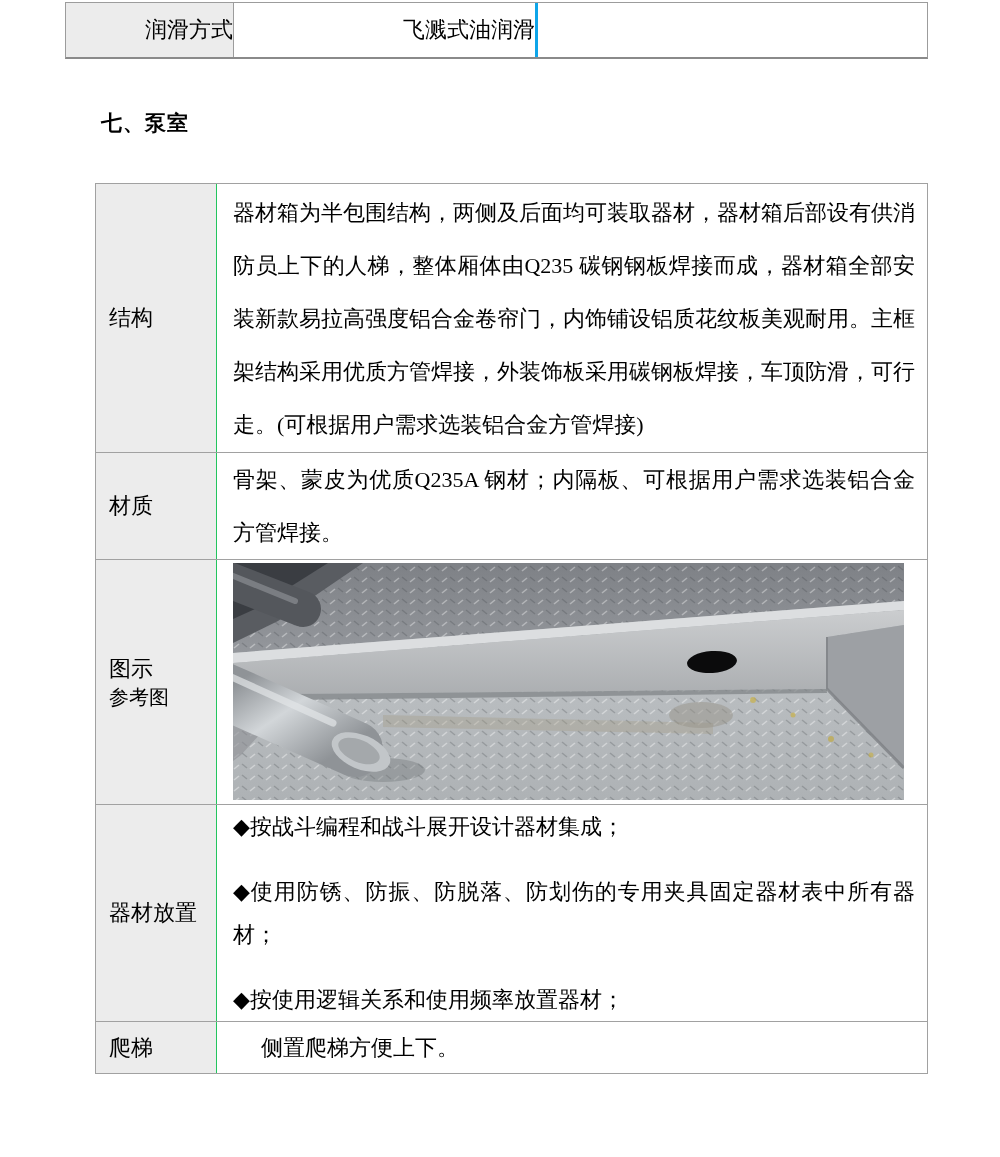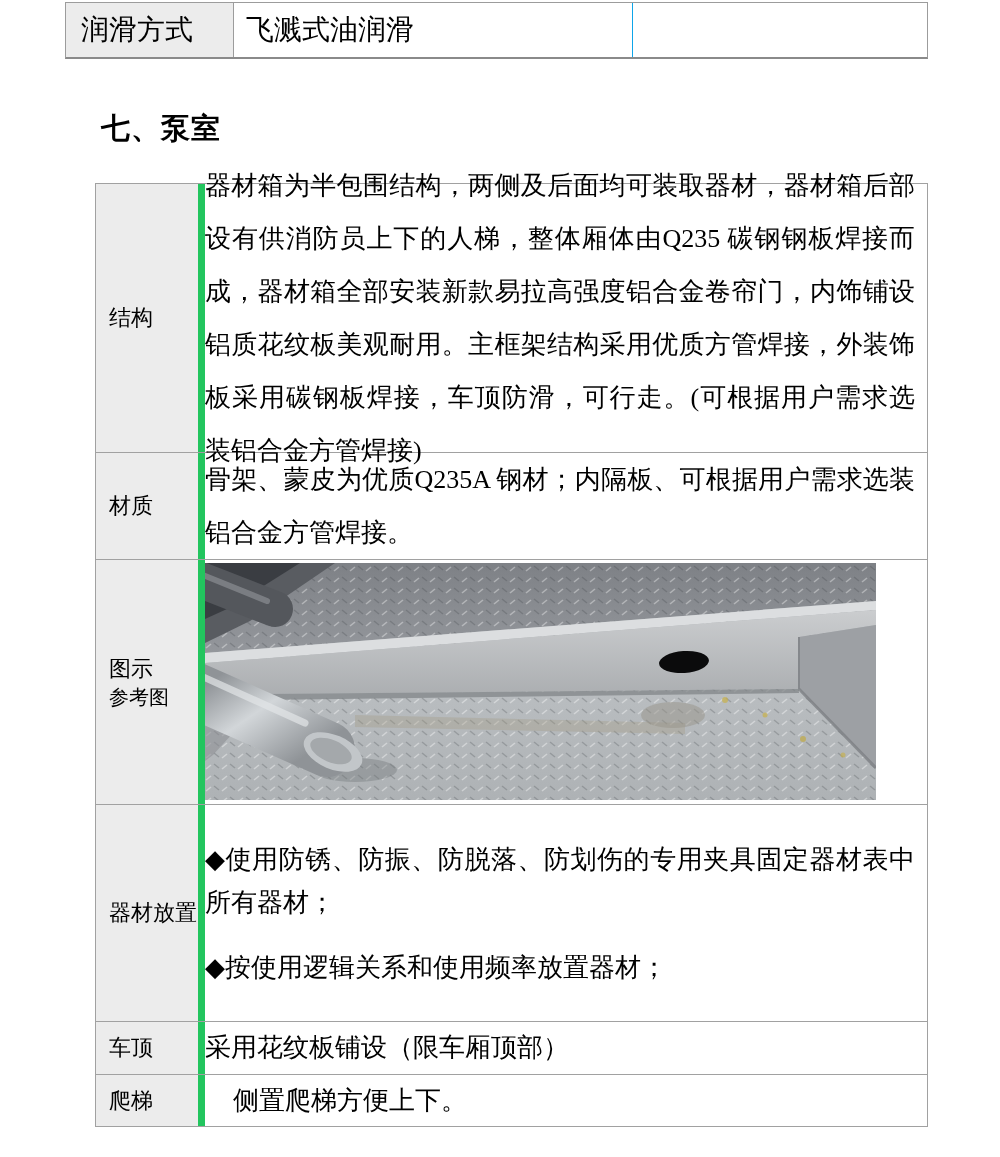--- a/index.html
+++ b/index.html
@@ -9,48 +9,48 @@
   }
   .page{position:absolute;inset:0;}
 
   
   .top-table{
     position:absolute;left:65px;top:2px;width:863px;height:57px;
     display:flex;box-sizing:border-box;
     border:1px solid #9c9c9c;border-bottom:2px solid #8a8a8a;
     background:#fff;
   }
-  .tt-cell{box-sizing:border-box;display:flex;align-items:center;font-size:28px;}
+  .tt-cell{box-sizing:border-box;display:flex;align-items:center;font-size:22px;justify-content:flex-end;}
   .tt-label{width:168px;background:#ececec;border-right:1px solid #9c9c9c;padding-left:15px;}
-  .tt-value{width:399px;border-right:1px solid #0ea5e9;padding-left:12px;}
+  .tt-value{width:304px;border-right:3px solid #0ea5e9;padding-left:12px;}
   .tt-extra{flex:1;}
 
   
   .heading{
     position:absolute;left:101px;top:109px;margin:0;
     font-family:"Liberation Sans","DejaVu Sans",sans-serif;
-    font-size:29px;font-weight:bold;letter-spacing:1px;
+    font-size:21px;font-weight:bold;letter-spacing:1px;
   }
 
   
   .spec-table{
     position:absolute;left:95px;top:183px;width:833px;
     border:1px solid #a1a1a1;box-sizing:border-box;background:#fff;
   }
   .row{display:flex;box-sizing:border-box;border-bottom:1px solid #a1a1a1;}
   .row:last-child{border-bottom:none;gap:28px;}
   .r0{height:269px}.r1{height:107px}.r2{height:245px}.r3{height:217px}.r4{height:53px}.r5{height:51px}
   .cell-label{
-    width:109px;background:#ececec;border-right:7px solid #22c55e;
+    width:121px;background:#ececec;border-right:1px solid #22c55e;
     box-sizing:border-box;display:flex;flex-direction:column;justify-content:center;
     padding-left:13px;font-size:22px;
   }
   .cell-content{
     flex:1;box-sizing:border-box;display:flex;flex-direction:column;justify-content:center;
-    padding:0 12px 0 0;font-size:26px;
+    padding:0 12px 0 16px;font-size:22px;
   }
   .para{line-height:53px;text-align:justify;}
   .single{line-height:24px;}
   .label-line2{font-size:20px;}
   .bullets{display:flex;flex-direction:column;}
   .bullet{line-height:43px;margin:11px 0;text-align:justify;}
 
   .photo-wrap{width:671px;height:237px;margin-top:3px;}
   .photo-wrap svg{display:block;}
 
@@ -171,34 +171,27 @@
         </div>
       </div>
     </div>
 
     <div class="row r3">
       <div class="cell-label">
         <span>器材放置</span>
       </div>
       <div class="cell-content">
         <div class="bullets">
+          <div class="bullet">◆按战斗编程和战斗展开设计器材集成；</div>
           <div class="bullet">◆使用防锈、防振、防脱落、防划伤的专用夹具固定器材表中所有器材；</div>
           <div class="bullet">◆按使用逻辑关系和使用频率放置器材；</div>
         </div>
       </div>
     </div>
 
-    <div class="row r4">
-      <div class="cell-label">
-        <span>车顶</span>
-      </div>
-      <div class="cell-content">
-        <div class="single">采用花纹板铺设（限车厢顶部）</div>
-      </div>
-    </div>
 
     <div class="row r5">
       <div class="cell-label">
         <span>爬梯</span>
       </div>
       <div class="cell-content">
         <div class="single">侧置爬梯方便上下。</div>
       </div>
     </div>
 

